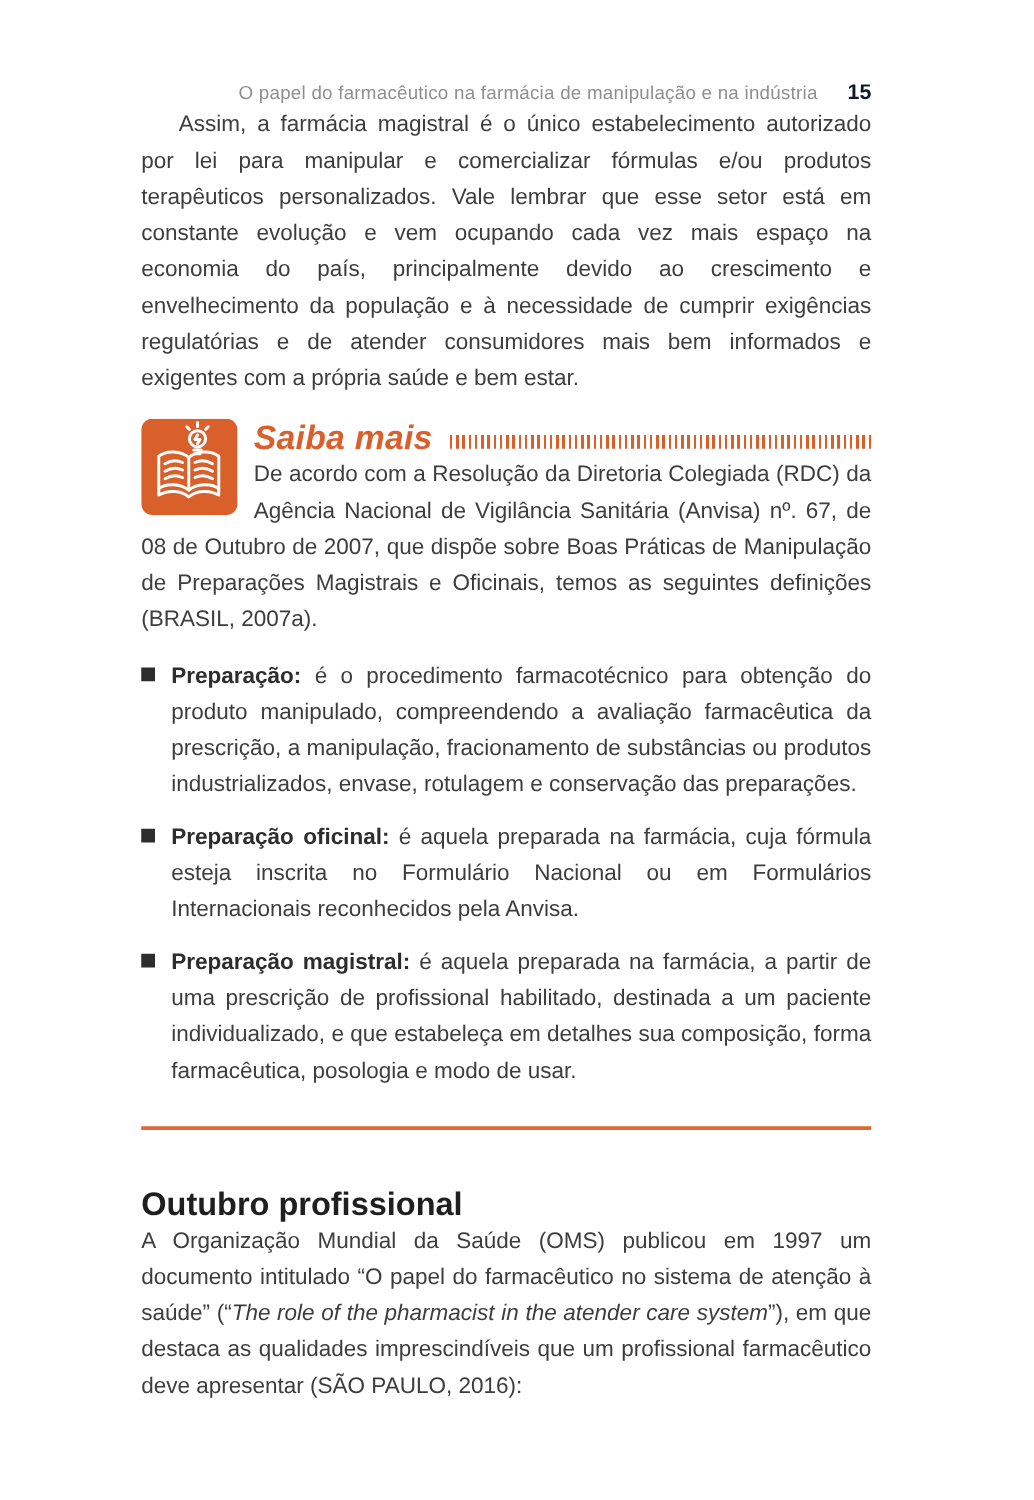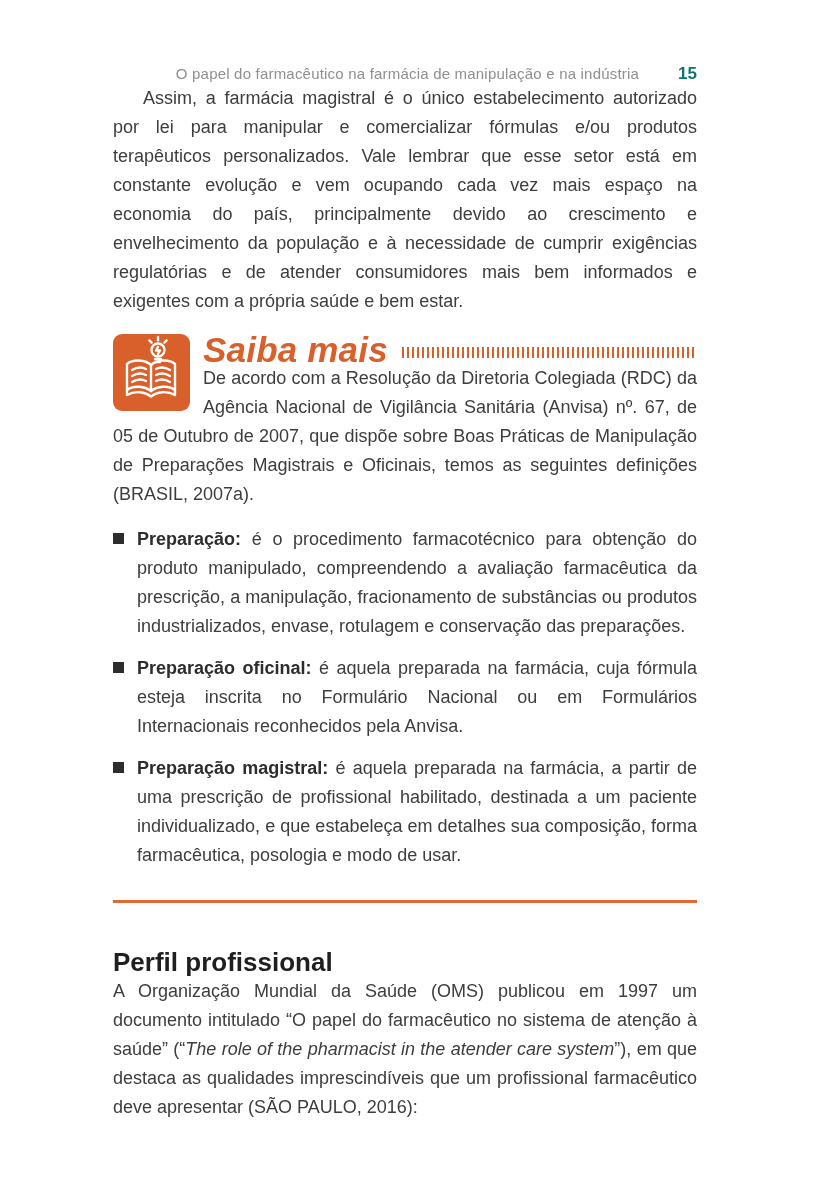--- a/index.html
+++ b/index.html
@@ -10,34 +10,34 @@
     overflow:hidden;
   }
   .page{position:relative;width:735px;height:1200px;background:#ffffff;}
   .content{box-sizing:border-box;padding:64px 130px 0 113px;width:827px;}
 
   
   .page-header{
     display:flex;justify-content:flex-end;align-items:baseline;gap:24px;
     font-size:15px;color:#8f8f8f;letter-spacing:.2px;line-height:20px;
   }
-  .page-num{font-weight:bold;font-size:17px;color:#0f766e;letter-spacing:0;margin-left:15px;}
+  .page-num{font-weight:bold;font-size:17px;color:#0f172a;letter-spacing:0;}
 
   
   .body-text{font-size:18px;line-height:29px;text-align:justify;}
   p.para{margin:0;}
   .first-para{margin-top:46px;}
   .indent-first{text-indent:30px;}
 
   
   .saiba{margin-top:16px;}
   .saiba-icon{float:left;width:77px;height:77px;margin:2px 13px 4px 0;}
   .saiba-head{display:flex;align-items:center;gap:14px;padding-top:3px;}
   .saiba-title{
-    font-size:35px;font-weight:bold;font-style:italic;
+    font-size:27px;font-weight:bold;font-style:italic;
     color:#d9602b;white-space:nowrap;letter-spacing:.2px;
   }
   .tick-rule{
     flex:1;height:11px;margin-top:5px;
     background:repeating-linear-gradient(90deg,#d9602b 0 2px,rgba(0,0,0,0) 2px 5px);
   }
   .saiba-intro{margin:7px 0 0;}
 
   
   .def-list{margin:16px 0 0;padding:0;list-style:none;}
@@ -91,39 +91,39 @@
               <path d="M45 6.2 V 3"></path>
               <path d="M38.6 8.6 L36.4 6.4"></path>
               <path d="M51.4 8.6 L53.6 6.4"></path>
             </g>
           </svg>
         </span>
         <div class="saiba-head">
           <span class="saiba-title">Saiba mais</span>
           <span class="tick-rule"></span>
         </div>
-        <p class="para saiba-intro">De acordo com a Resolução da Diretoria Colegiada (RDC) da Agência Nacional de Vigilância Sanitária (Anvisa) nº. 67, de 05 de Outubro de 2007, que dispõe sobre Boas Práticas de Manipulação de Preparações Magistrais e Oficinais, temos as seguintes definições (BRASIL, 2007a).</p>
+        <p class="para saiba-intro">De acordo com a Resolução da Diretoria Colegiada (RDC) da Agência Nacional de Vigilância Sanitária (Anvisa) nº. 67, de 08 de Outubro de 2007, que dispõe sobre Boas Práticas de Manipulação de Preparações Magistrais e Oficinais, temos as seguintes definições (BRASIL, 2007a).</p>
 
         <ul class="def-list">
           <li class="def-item">
             <span class="sq"></span>
             <span class="def-body"><b class="def-term">Preparação:</b><span> é o procedimento farmacotécnico para obtenção do produto manipulado, compreendendo a avaliação farmacêutica da prescrição, a manipulação, fracionamento de substâncias ou produtos industrializados, envase, rotulagem e conservação das preparações.</span></span>
           </li>
           <li class="def-item">
             <span class="sq"></span>
             <span class="def-body"><b class="def-term">Preparação oficinal:</b><span> é aquela preparada na farmácia, cuja fórmula esteja inscrita no Formulário Nacional ou em Formulários Internacionais reconhecidos pela Anvisa.</span></span>
           </li>
           <li class="def-item">
             <span class="sq"></span>
             <span class="def-body"><b class="def-term">Preparação magistral:</b><span> é aquela preparada na farmácia, a partir de uma prescrição de profissional habilitado, destinada a um paciente individualizado, e que estabeleça em detalhes sua composição, forma farmacêutica, posologia e modo de usar.</span></span>
           </li>
         </ul>
 
         <hr class="divider">
       </div>
 
-      <h2 class="section-heading">Perfil profissional</h2>
+      <h2 class="section-heading">Outubro profissional</h2>
 
       <p class="para section-para"><span>A Organização Mundial da Saúde (OMS) publicou em 1997 um documento intitulado “O papel do farmacêutico no sistema de atenção à saúde” (“</span><span class="it">The role of the pharmacist in the atender care system</span><span>”), em que destaca as qualidades imprescindíveis que um profissional farmacêutico deve apresentar (SÃO PAULO, 2016):</span></p>
 
     </div>
   </div>
 </div>
 
 </body></html>

